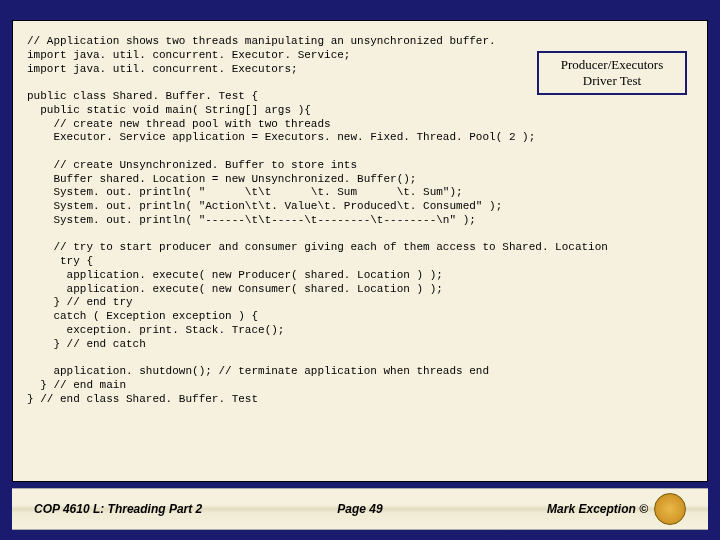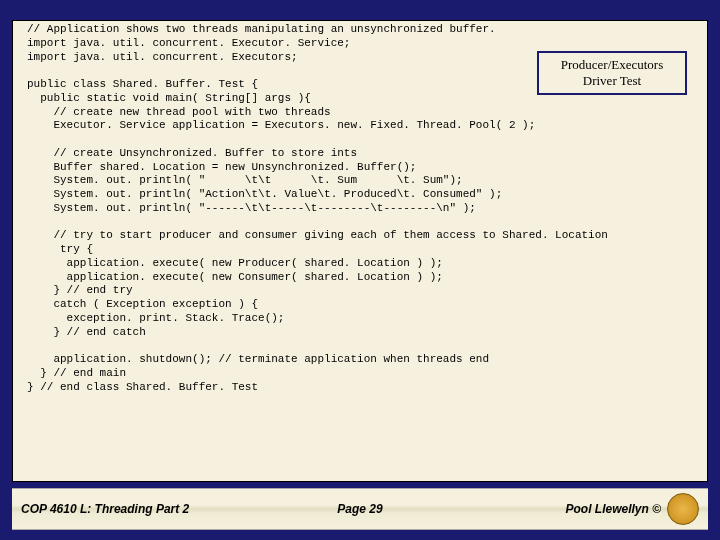--- a/index.html
+++ b/index.html
@@ -17,21 +17,21 @@
   }
   .inner {
     position: absolute;
     top: 20px;
     left: 12px;
     right: 12px;
     bottom: 58px;
     background: #f5f1de;
     border: 1px solid #000;
     box-sizing: border-box;
-    padding: 2px 14px;
+    padding: 14px 14px;
   }
   .code-block {
     font-family: "Courier New", monospace;
     font-size: 11px;
     line-height: 1.25;
     color: #000;
     white-space: pre;
   }
   .callout {
     position: absolute;
@@ -48,21 +48,21 @@
   }
   .footer {
     position: absolute;
     left: 12px;
     right: 12px;
     bottom: 10px;
     height: 42px;
     display: flex;
     align-items: center;
     justify-content: space-between;
-    padding: 0 9px;
+    padding: 0 22px;
     box-sizing: border-box;
     background: linear-gradient(#f5f1de 0%, #f5f1de 40%, #e2dcc0 50%, #f0ebd4 60%, #f5f1de 100%);
     border-top: 1px solid #aaa;
     border-bottom: 1px solid #aaa;
   }
   .footer .col {
     font-family: Arial, sans-serif;
     font-size: 12px;
     font-weight: bold;
     font-style: italic;
@@ -112,19 +112,19 @@
     application. shutdown(); // terminate application when threads end
   } // end main
 } // end class Shared. Buffer. Test</div>
     <div class="callout">
       <div>Producer/Executors</div>
       <div>Driver Test</div>
     </div>
   </div>
   <div class="footer">
     <div class="col left">COP 4610 L: Threading Part 2</div>
-    <div class="col center">Page 29</div>
+    <div class="col center">Page 49</div>
     <div class="col right">
-      <span>Pool Llewellyn ©</span>
+      <span>Mark Exception ©</span>
       <span class="logo"></span>
     </div>
   </div>
 </div>
 
 </body></html>

